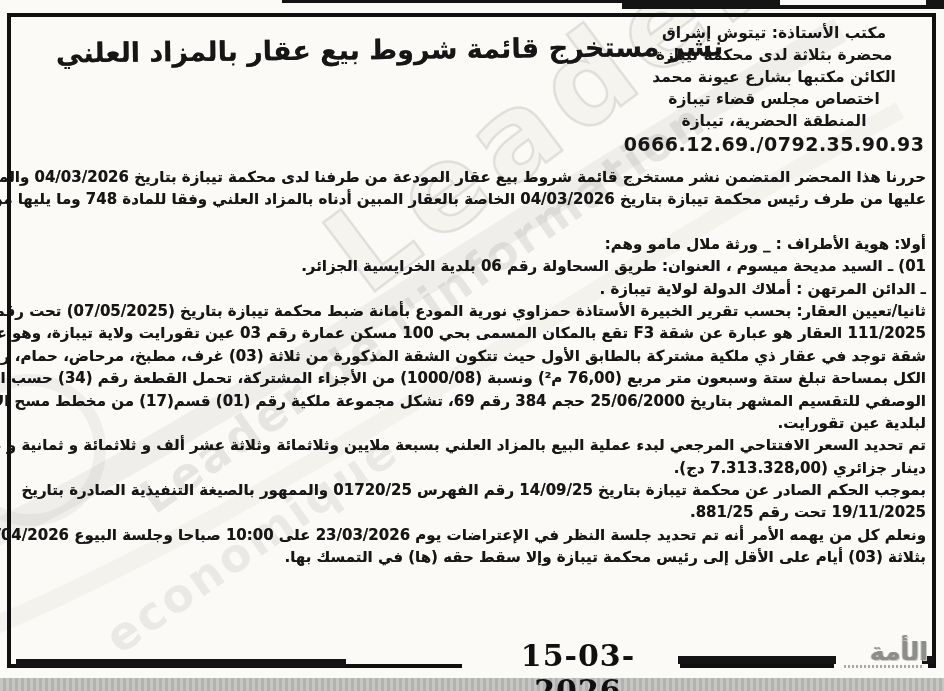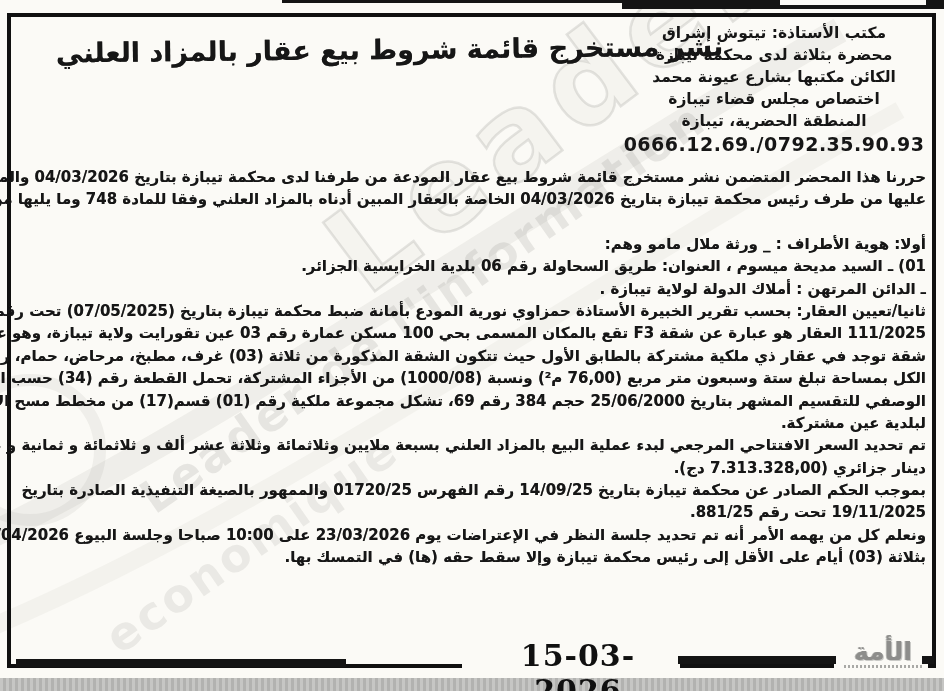--- a/index.html
+++ b/index.html
@@ -42,21 +42,21 @@
   .patch{position:absolute;background:#fbfaf6;z-index:2;}
   .patch-date{left:462px;top:652px;width:218px;height:24px;}
   .patch-logo{left:834px;top:648px;width:94px;height:24px;}
   .bbar{position:absolute;background:#141414;z-index:3;}
   .bbar.a{left:16px;top:659px;width:330px;height:8px;}
   .bbar.b{left:678px;top:656px;width:158px;height:8px;}
   .bbar.c{left:922px;top:656px;width:12px;height:8px;}
   .pub-date{position:absolute;left:478px;top:638px;width:200px;z-index:4;text-align:center;
             font-family:"DejaVu Serif",serif;font-size:30px;font-weight:700;letter-spacing:1px;
             color:#101010;}
-  .logo{position:absolute;left:838px;top:640px;width:90px;height:30px;z-index:4;text-align:center;
+  .logo{position:absolute;left:838px;top:640px;width:90px;height:30px;z-index:4;text-align:right;
         direction:rtl;}
   .logo .glyph{font-size:25px;font-weight:900;color:#8d8d8b;line-height:24px;
         text-shadow:1px 1px 0 #c9c9c6,-1px 0 0 #b5b5b2;letter-spacing:2px;}
   .logo .caption{height:3px;margin:1px 6px 0 6px;
         background:repeating-linear-gradient(90deg,#a9a9a6 0 2px,transparent 2px 4px);}
 </style>
 </head>
 <body>
 
 <div class="page">
@@ -94,21 +94,21 @@
     <div class="line">حررنا هذا المحضر المتضمن نشر مستخرج قائمة شروط بيع عقار المودعة من طرفنا لدى محكمة تيبازة بتاريخ 04/03/2026 والمؤشر</div>
     <div class="line">عليها من طرف رئيس محكمة تيبازة بتاريخ 04/03/2026 الخاصة بالعقار المبين أدناه بالمزاد العلني وفقا للمادة 748 وما يليها من ق ا م ا .</div>
     <div class="line para-gap">أولا: هوية الأطراف : _ ورثة ملال مامو وهم:</div>
     <div class="line">01) ـ السيد مديحة ميسوم ، العنوان: طريق السحاولة رقم 06 بلدية الخرايسية الجزائر.</div>
     <div class="line">ـ الدائن المرتهن : أملاك الدولة لولاية تيبازة .</div>
     <div class="line">ثانيا/تعيين العقار: بحسب تقرير الخبيرة الأستاذة حمزاوي نورية المودع بأمانة ضبط محكمة تيبازة بتاريخ (07/05/2025) تحت رقم</div>
     <div class="line">111/2025 العقار هو عبارة عن شقة F3 تقع بالمكان المسمى بحي 100 مسكن عمارة رقم 03 عين تقورايت ولاية تيبازة، وهو عبارة عن</div>
     <div class="line">شقة توجد في عقار ذي ملكية مشتركة بالطابق الأول حيث تتكون الشقة المذكورة من ثلاثة (03) غرف، مطبخ، مرحاض، حمام، رواق وشرفة،</div>
     <div class="line">الكل بمساحة تبلغ ستة وسبعون متر مربع (76,00 م²) ونسبة (1000/08) من الأجزاء المشتركة، تحمل القطعة رقم (34) حسب البيان</div>
     <div class="line">الوصفي للتقسيم المشهر بتاريخ 25/06/2000 حجم 384 رقم 69، تشكل مجموعة ملكية رقم (01) قسم(17) من مخطط مسح الأراضي</div>
-    <div class="line">لبلدية عين مشتركة.</div>
+    <div class="line">لبلدية عين تقورايت.</div>
     <div class="line">تم تحديد السعر الافتتاحي المرجعي لبدء عملية البيع بالمزاد العلني بسبعة ملايين وثلاثمائة وثلاثة عشر ألف و ثلاثمائة و ثمانية و عشرون</div>
     <div class="line">دينار جزائري (7.313.328,00 دج).</div>
     <div class="line">بموجب الحكم الصادر عن محكمة تيبازة بتاريخ 14/09/25 رقم الفهرس 01720/25 والممهور بالصيغة التنفيذية الصادرة بتاريخ</div>
     <div class="line">19/11/2025 تحت رقم 881/25.</div>
     <div class="line">ونعلم كل من يهمه الأمر أنه تم تحديد جلسة النظر في الإعتراضات يوم 23/03/2026 على 10:00 صباحا وجلسة البيوع 15/04/2026</div>
     <div class="line">بثلاثة (03) أيام على الأقل إلى رئيس محكمة تيبازة وإلا سقط حقه (ها) في التمسك بها.</div>
   </div>
 
   <div class="patch patch-date"></div>
   <div class="patch patch-logo"></div>

